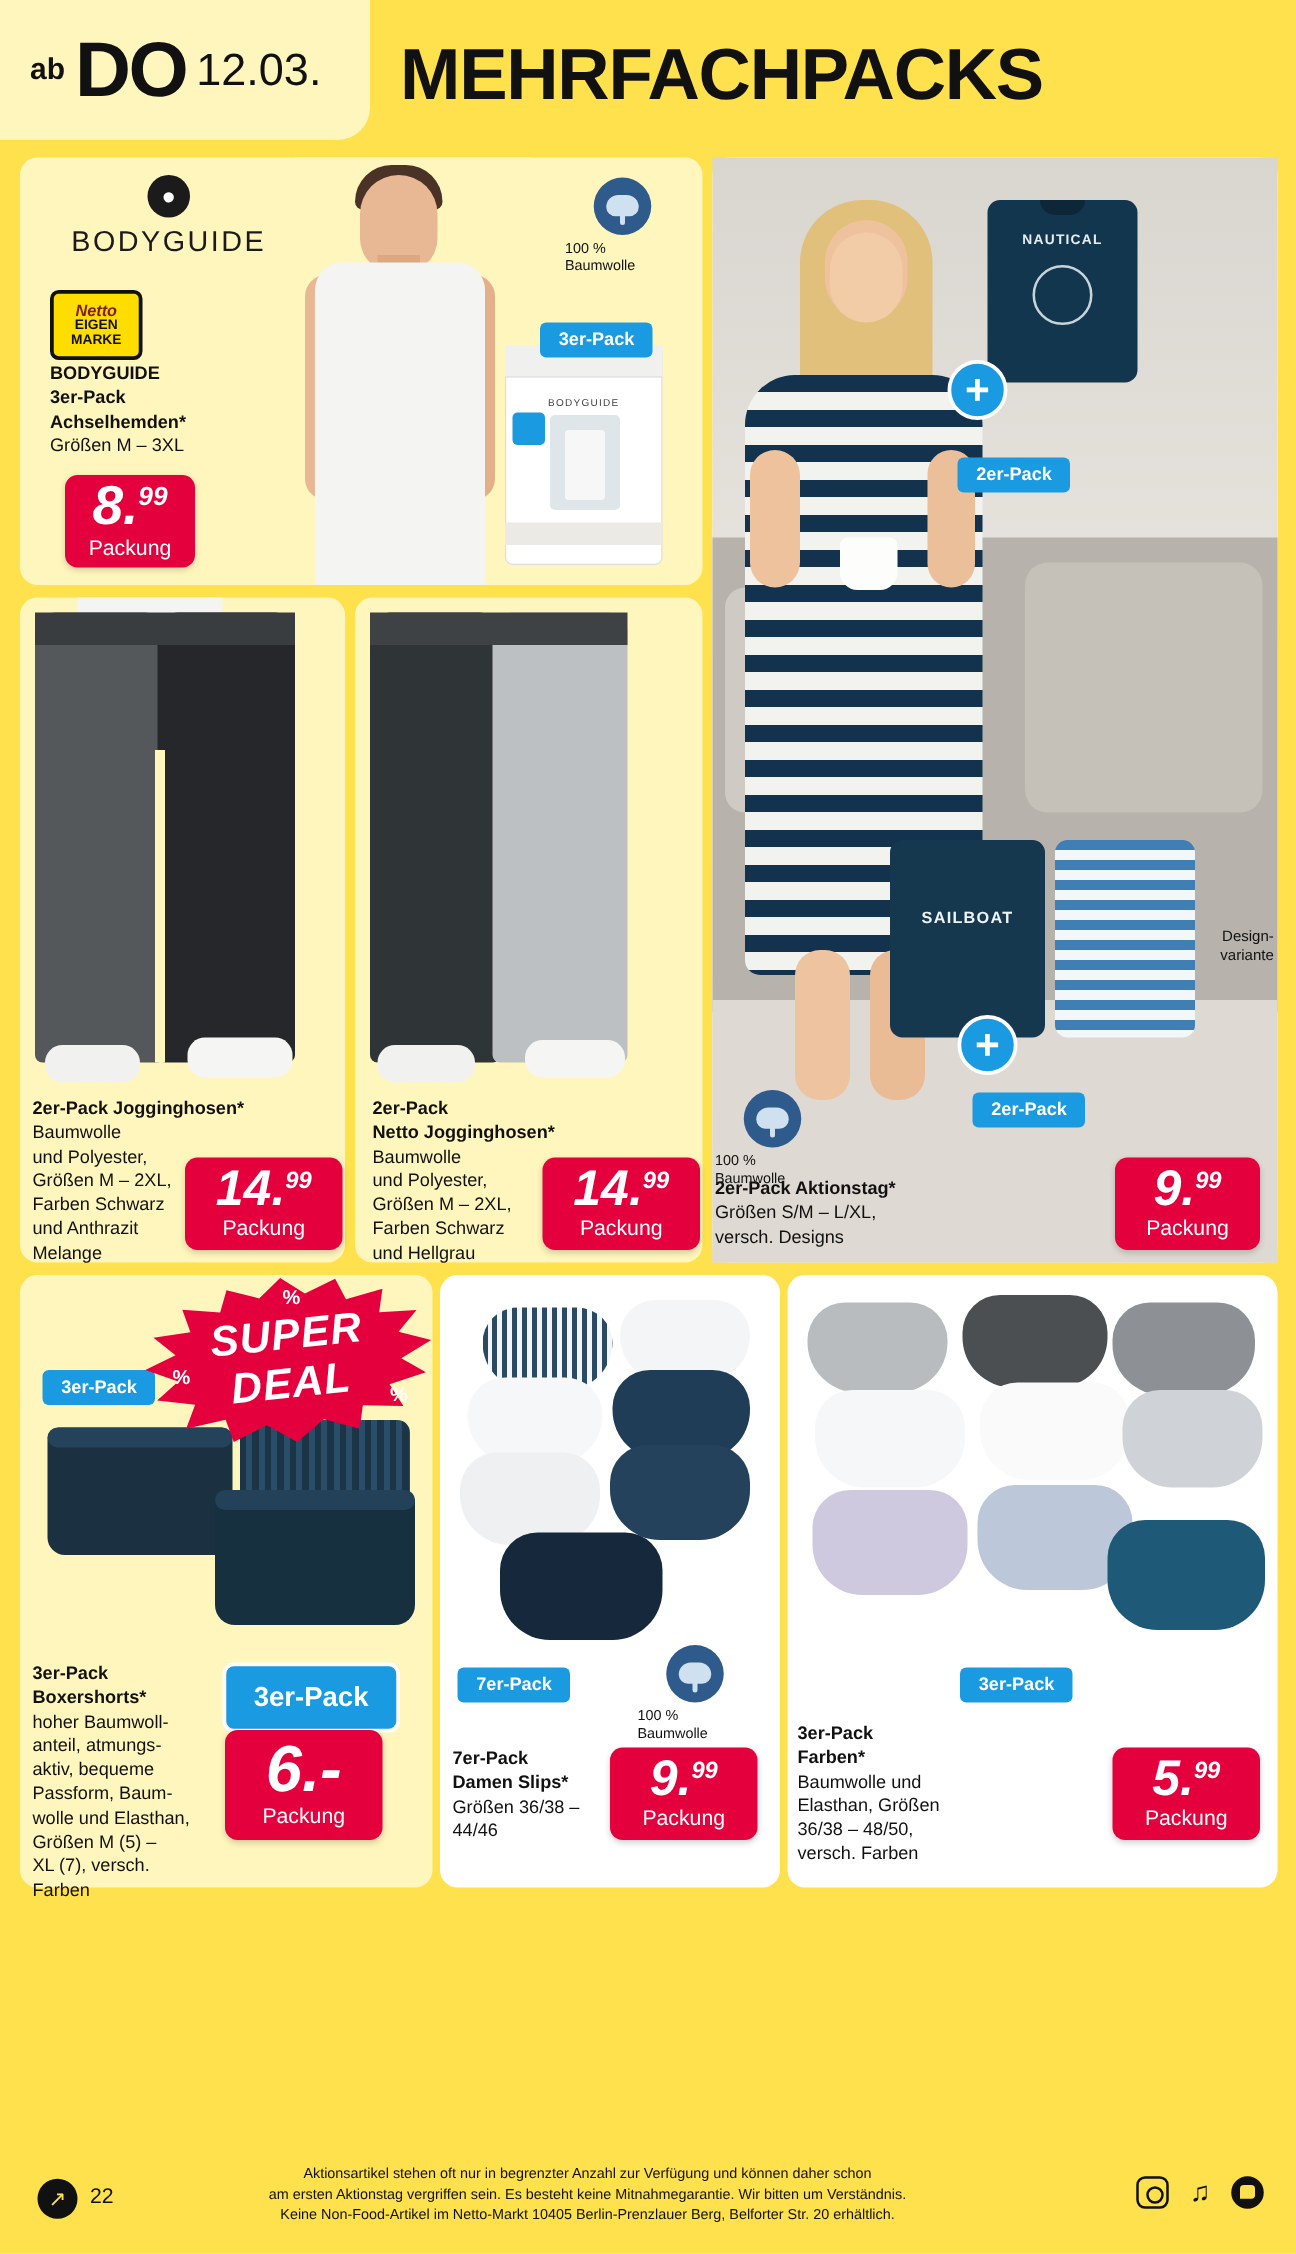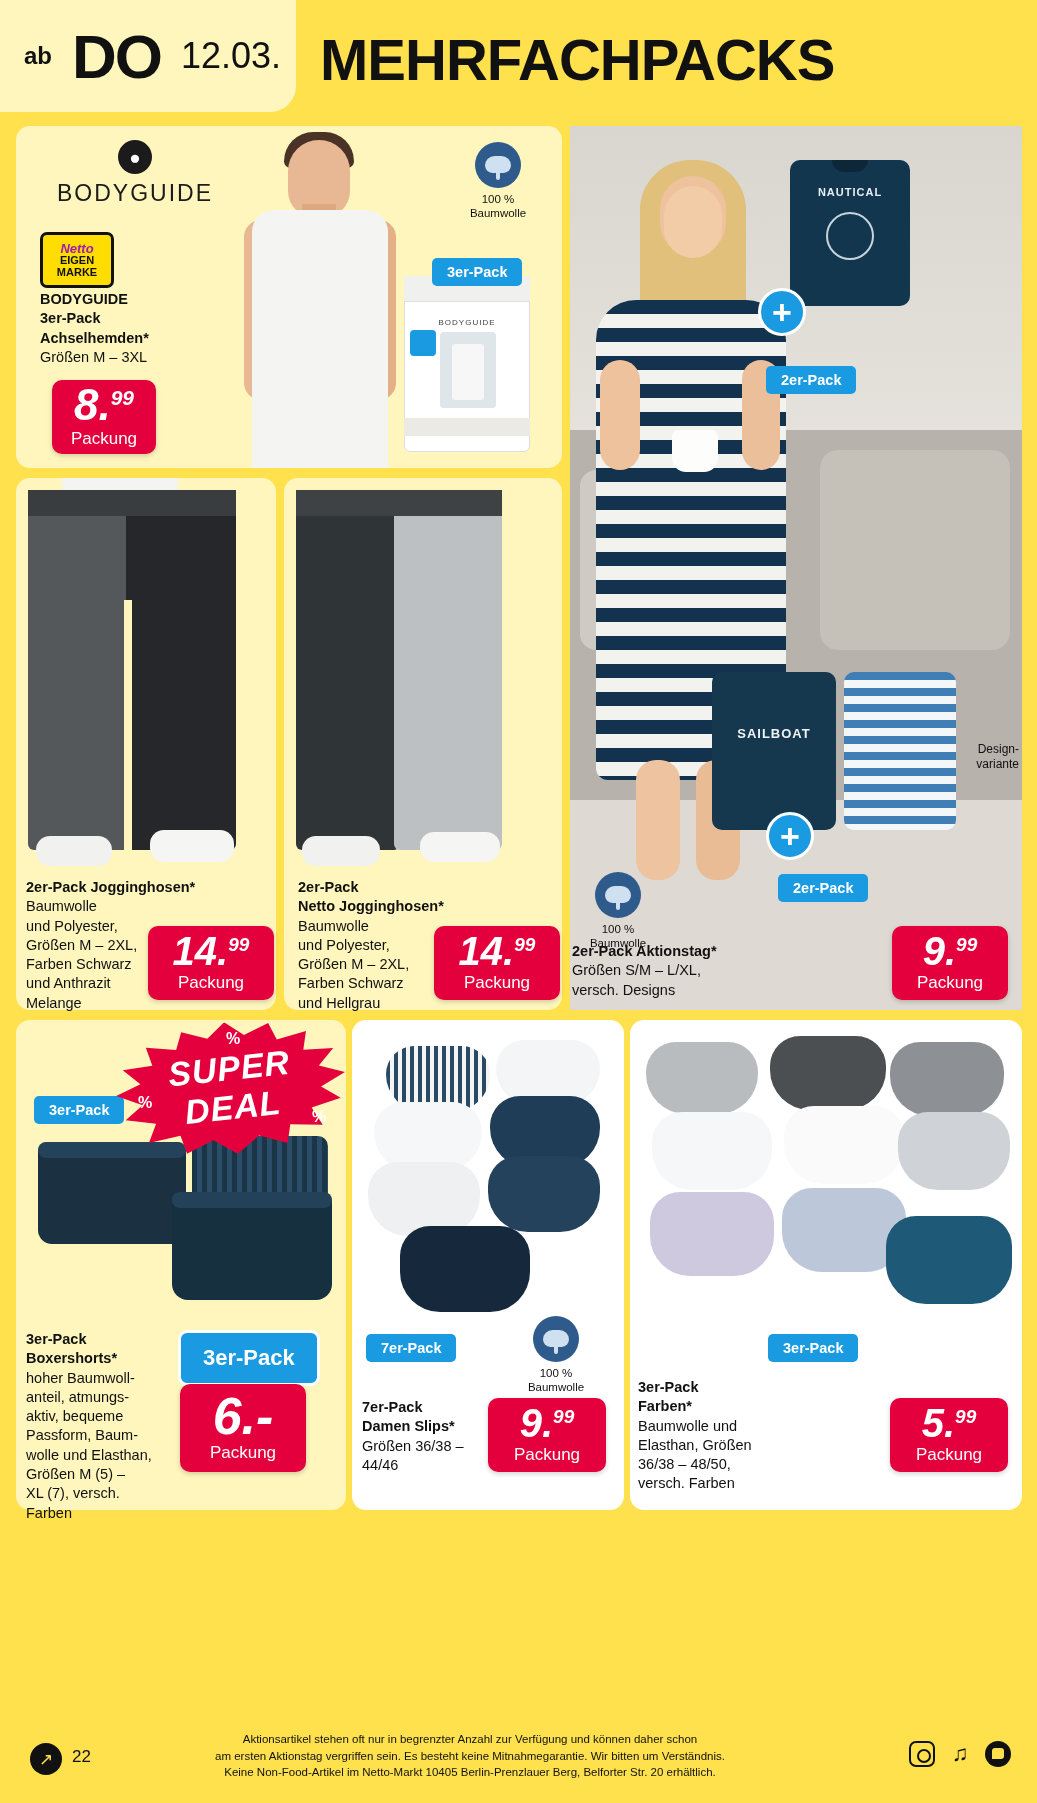--- a/index.html
+++ b/index.html
@@ -17,21 +17,21 @@
 
   
   .header {
     position: absolute; left: 0; top: 0; width: 1037px; height: 118px;
     background: #ffe14d;
   }
   .date-badge {
     position: absolute; left: 0; top: 0; width: 296px; height: 112px;
     background: #fff6bd;
     border-bottom-right-radius: 26px;
-    display: flex; align-items: center; gap: 20px;
+    display: flex; align-items: center; gap: 8px;
     padding-left: 24px;
   }
   .date-ab { font-size: 24px; font-weight: bold; color: #111; }
   .date-do { font-size: 62px; font-weight: bold; color: #111; letter-spacing: -2px; }
   .date-num { font-size: 36px; color: #111; }
   .header-title {
     position: absolute; left: 320px; top: 26px;
     font-size: 58px; font-weight: bold; letter-spacing: -1px; color: #111;
   }
 
@@ -61,21 +61,21 @@
   .brand-mark span { color: #fff; font-size: 19px; line-height: 1; }
   .brand-name { font-size: 23px; letter-spacing: 2px; color: #1b1b1b; text-align: center; }
 
   .netto-logo {
     position: absolute; left: 40px; top: 232px;
     width: 74px; height: 56px; background: #ffdd00;
     border: 3px solid #111; border-radius: 7px;
     display: flex; flex-direction: column; align-items: center; justify-content: center;
     line-height: 1.05;
   }
-  .netto-logo .l1 { font-size: 13px; font-weight: bold; color: #a21caf; font-style: italic; }
+  .netto-logo .l1 { font-size: 13px; font-weight: bold; color: #7f1d1d; font-style: italic; }
   .netto-logo .l2 { font-size: 11px; font-weight: bold; color: #111; }
   .netto-logo .l3 { font-size: 11px; font-weight: bold; color: #111; }
 
   
   .prod-text { position: absolute; font-size: 14.5px; line-height: 1.33; color: #111; }
   .prod-text .title { font-weight: bold; }
 
   
   .price {
     position: absolute; background: #e3003c; color: #fff;
@@ -115,21 +115,21 @@
     position: absolute; background: #1a9ae0; color: #fff;
     font-size: 14.5px; font-weight: bold;
     padding: 6px 15px; border-radius: 5px; white-space: nowrap;
   }
   .pack-badge.big {
     font-size: 22px; padding: 12px 22px; border-radius: 9px;
     border: 3px solid #fff;
   }
 
   
-  .cotton { position: absolute; text-align: center; }
+  .cotton { position: absolute; text-align: left; }
   .cotton .circ {
     width: 46px; height: 46px; border-radius: 50%;
     background: #2f5a8c; margin: 0 auto 4px auto; position: relative;
   }
   .cotton .circ::before {
     content: ""; position: absolute; left: 10px; top: 14px;
     width: 26px; height: 17px; background: #cfe0f0;
     border-radius: 13px 13px 10px 10px;
   }
   .cotton .circ::after {

